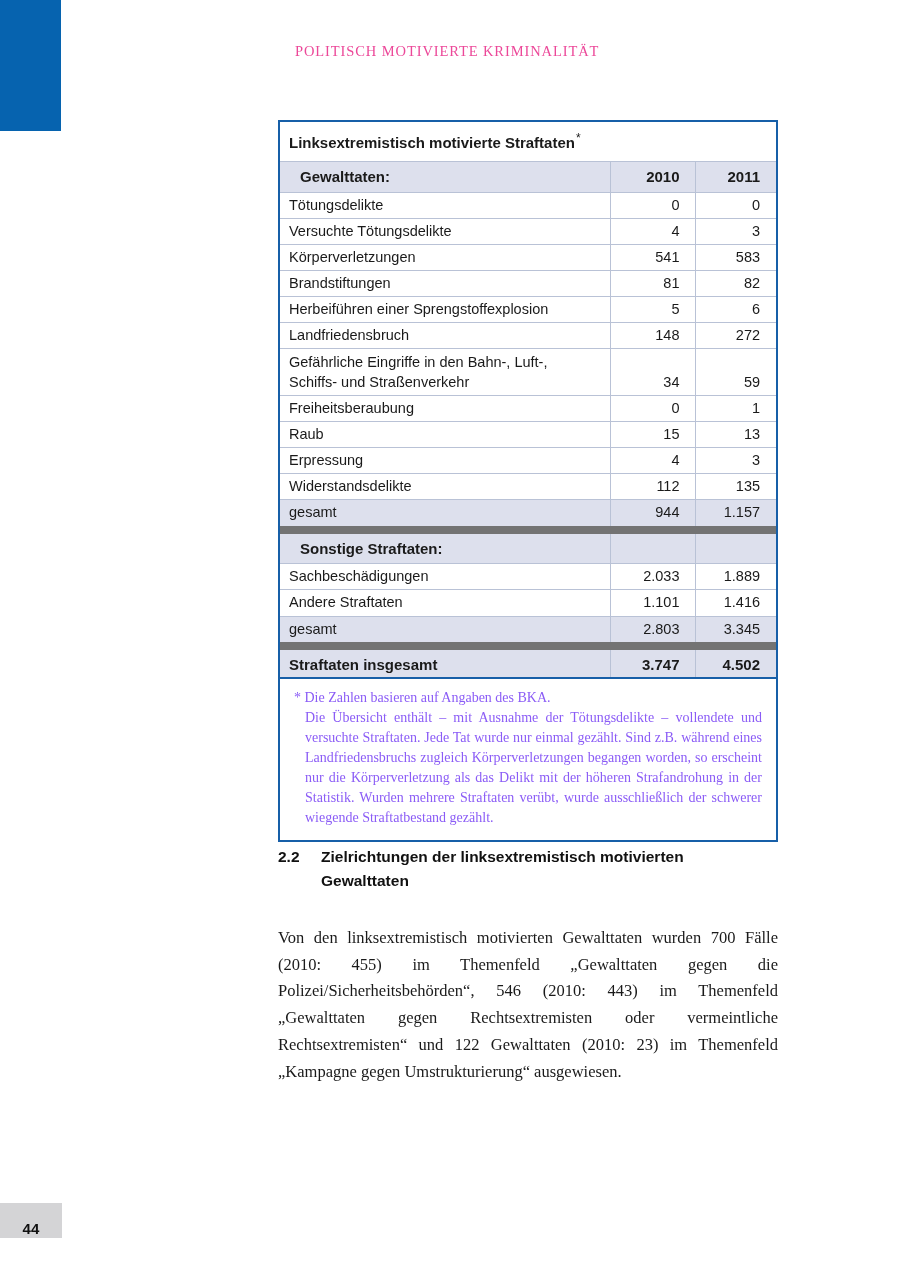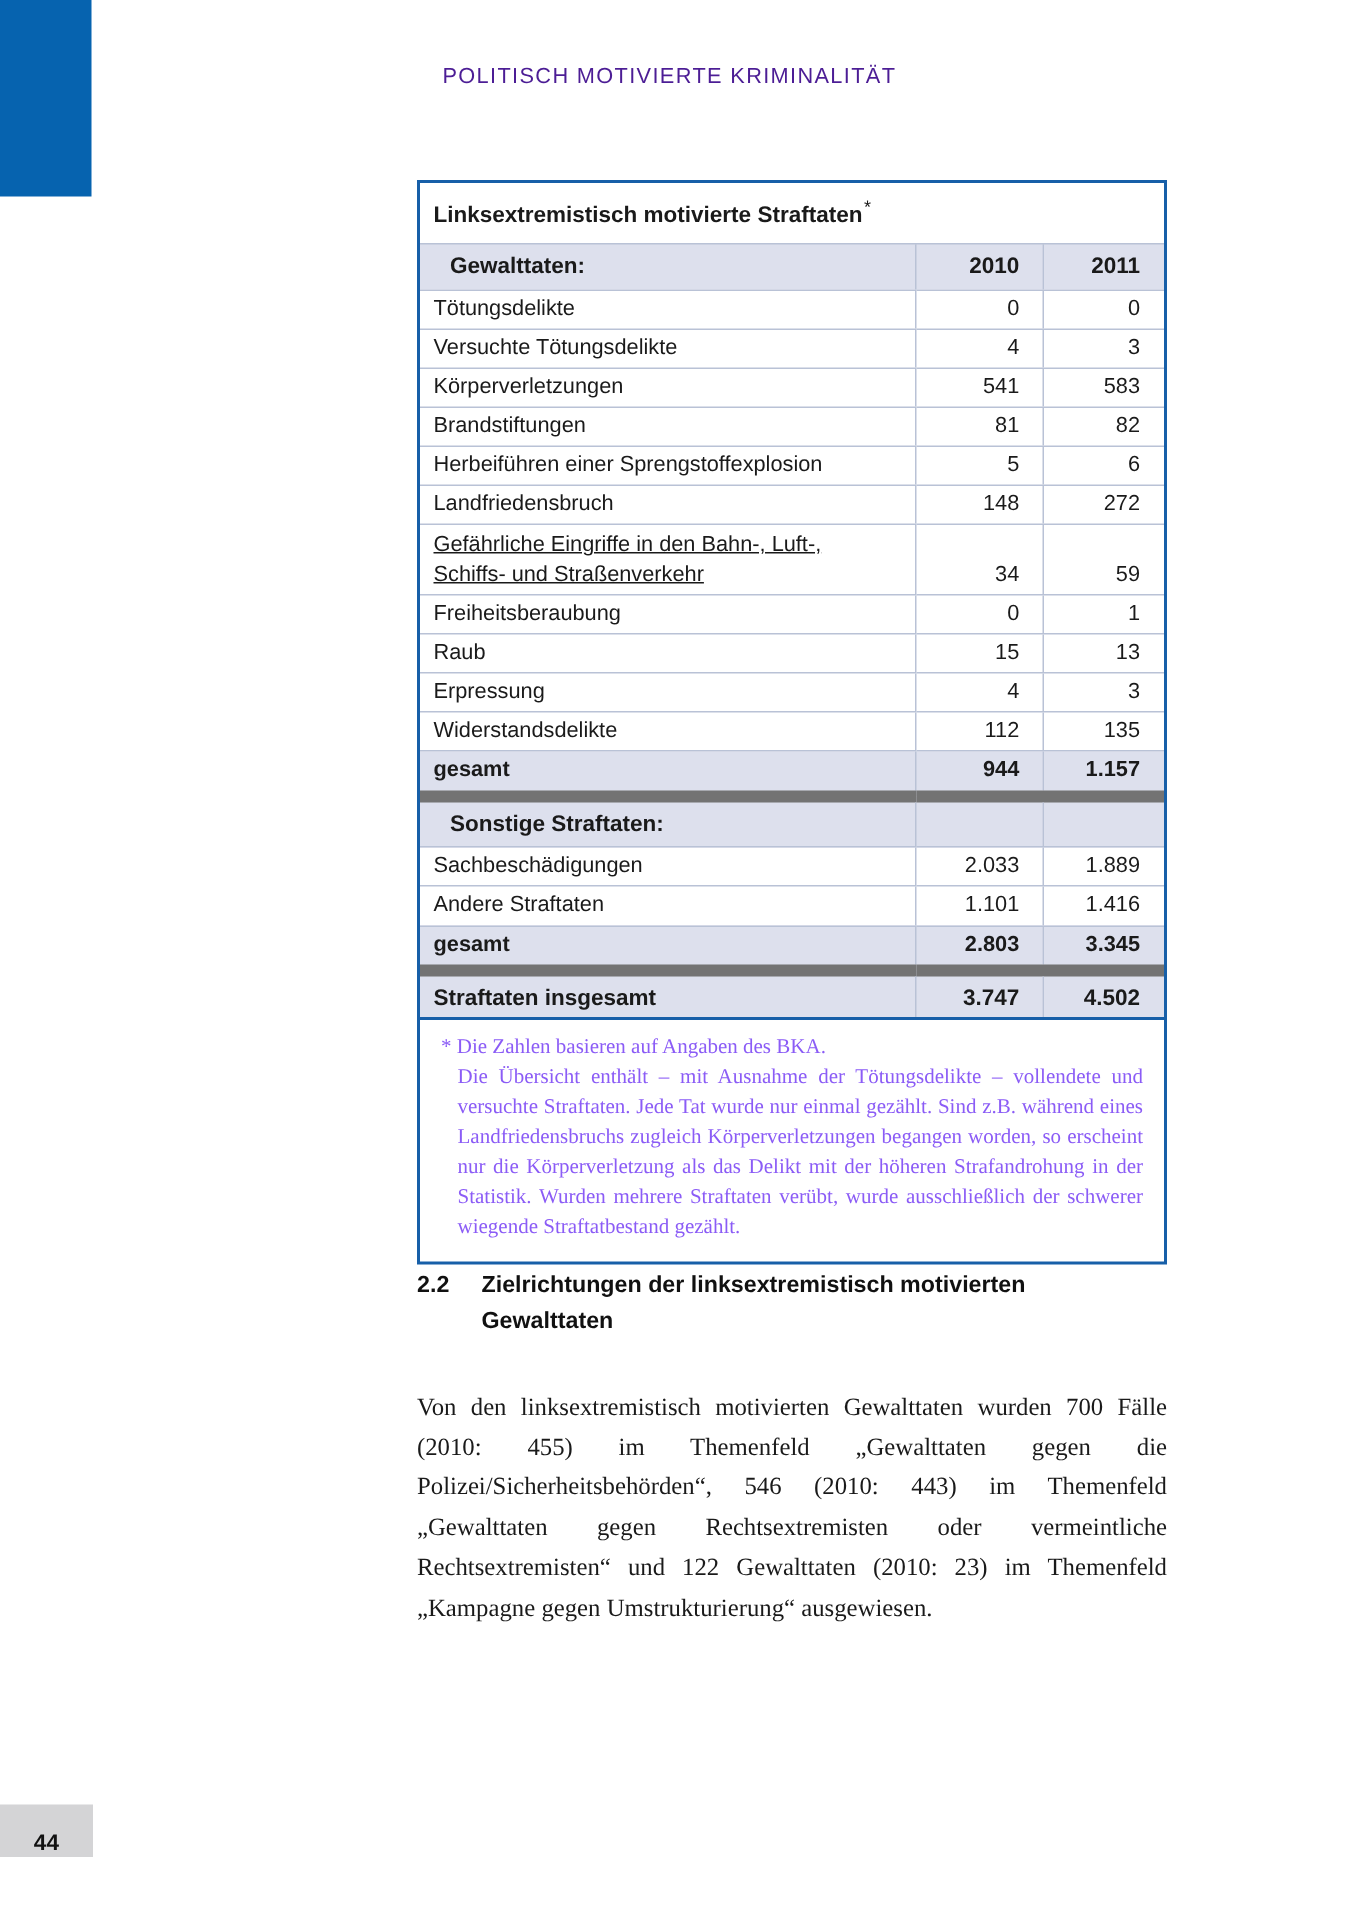--- a/index.html
+++ b/index.html
@@ -43,24 +43,24 @@
     color: #111;
     letter-spacing: 0.2px;
     margin-top: 16px;
   }
 
   
   .running-head {
     position: absolute;
     left: 295px;
     top: 43px;
-    font-family: Liberation Sans, sans-serif;
+    font-family: Liberation Serif, serif;
     font-size: 14.5px;
     letter-spacing: 0.9px;
-    color: #4c1d95;
+    color: #ec4899;
     white-space: nowrap;
   }
 
   
   .table-box {
     position: absolute;
     left: 278px;
     top: 120px;
     width: 500px;
     border: 2px solid #175FA8;
@@ -113,38 +113,37 @@
     font-size: 15px;
     padding-top: 5px;
     padding-bottom: 5px;
     border-bottom: 1px solid #b9c2d6;
     padding-left: 20px;
   }
   tr.section-head td.num { font-weight: bold; }
 
   tr.total td {
     background: #dde0ed;
-    font-weight: bold;
+    font-weight: normal;
     border-bottom: 1px solid #b9c2d6;
   }
   tr.grand-total td {
     background: #dde0ed;
     font-weight: bold;
     font-size: 15px;
     padding-top: 5px;
     padding-bottom: 2px;
     border-bottom: none;
   }
   tr.section-divider-top td {
     border-top: 8px solid #737373;
   }
   tr.two-line td.label {
     line-height: 1.33;
     padding-top: 4px;
-    text-decoration: underline;
   }
 
   
   .footnote {
     padding: 9px 14px 12px 14px;
     border-top: 2px solid #175FA8;
     font-family: Liberation Serif, serif;
     font-size: 14px;
     line-height: 1.42;
     color: #8b5cf6;

